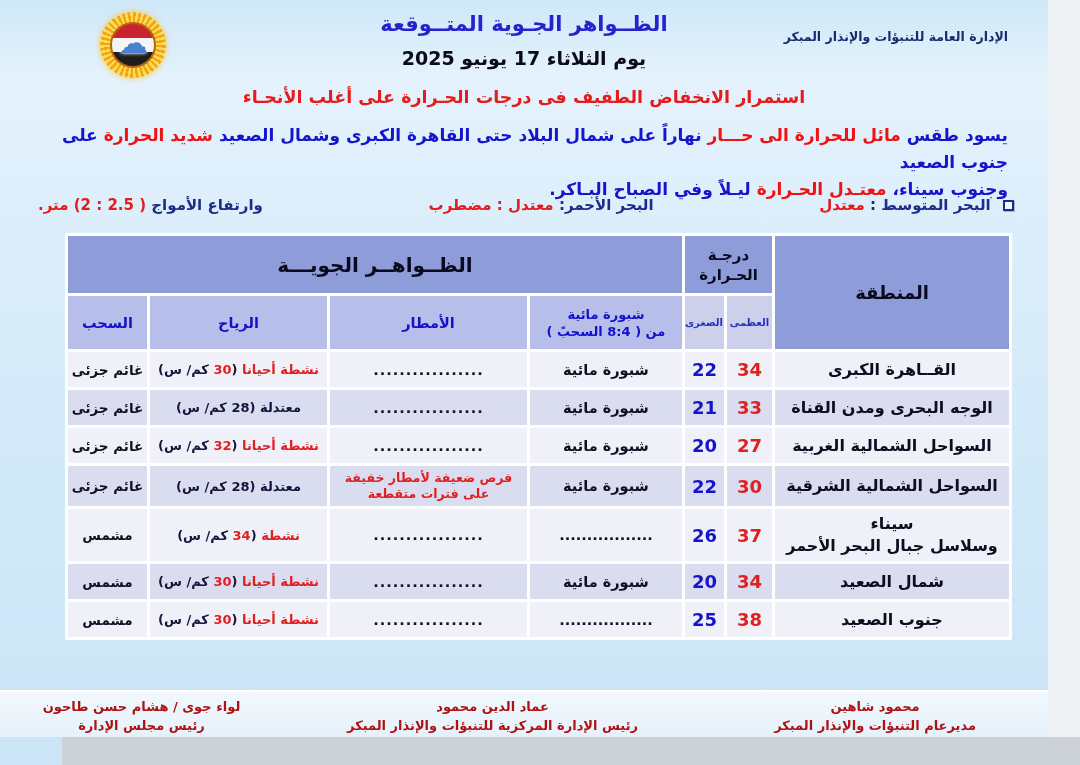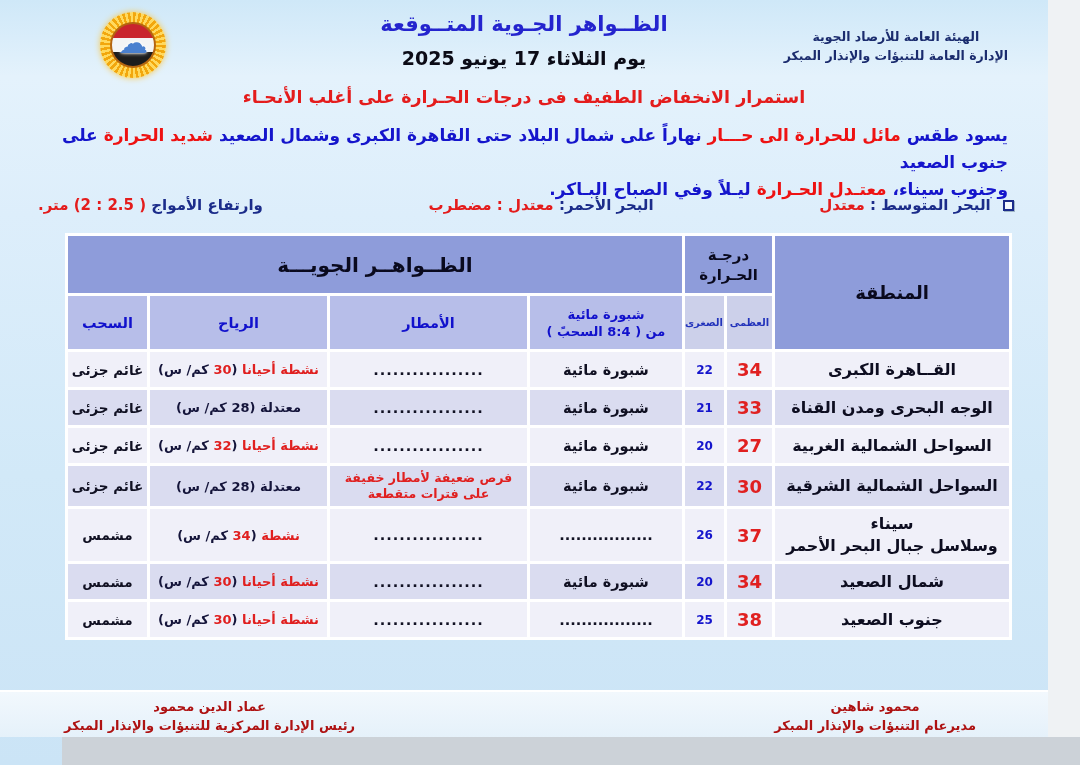--- a/index.html
+++ b/index.html
@@ -45,21 +45,21 @@
   .phen-h { font-size:20px; letter-spacing:1px; }
   .temp-h { font-size:15px; line-height:20px; padding:2px; }
   .region-h { font-size:18px; background:#8e9cda; }
   tr.h2 th.sub { background:#b7bee9; color:#1111cc; font-size:14.5px; }
   tr.h2 th.fog-h { font-size:13px; line-height:17px; }
   tr.h2 th.minmax { background:#ccd0ea; color:#2233bb; font-size:10px; padding:2px 1px; }
   tbody tr.light td { background:#f0f0f9; }
   tbody tr.dark  td { background:#dadcf0; }
   td.region { font-size:16px; color:#0d0d20; line-height:22px; }
   td.max { color:#e02020; font-size:18px; }
-  td.min { color:#1414cc; font-size:12px; }
+  td.min { color:#1414cc; font-size:18px; }
   td.fog { font-size:14.5px; color:#101022; }
   td.rain { font-size:14.5px; color:#101022; letter-spacing:1px; }
   td.rain.red { color:#e02020; font-size:12.5px; line-height:16px; letter-spacing:0; }
   td.wind { font-size:13px; color:#14143a; }
   td.wind .red { color:#e02020; }
   td.clouds { font-size:13.5px; color:#101022; }
   tbody td { height:38px; }
 
   
   .footer { position:absolute; left:0; top:690px; width:1048px; height:47px;
@@ -77,21 +77,20 @@
     <div class="logo">
       <div class="rays"></div>
       <div class="flag"></div>
       <div class="cloud-glyph">☁</div>
     </div>
 
     <div class="h-title">الظــواهر الجـوية المتــوقعة</div>
     <div class="h-date">يوم الثلاثاء 17 يونيو 2025</div>
 
     <div class="org">
-      <div>الهيئة العامة للأرصاد الجوية</div>
       <div>الإدارة العامة للتنبؤات والإنذار المبكر</div>
     </div>
 
     <div class="headline">استمرار الانخفاض الطفيف فى درجات الحـرارة على أغلب الأنحـاء</div>
 
     <div class="summary"><span class="blue">يسود طقس </span><span class="red">مائل للحرارة الى حـــار </span><span class="blue">نهاراً على شمال البلاد حتى القاهرة الكبرى وشمال الصعيد </span><span class="red">شديد الحرارة </span><span class="blue">على جنوب الصعيد</span><br><span class="blue">وجنوب سيناء، </span><span class="red">معتـدل الحـرارة </span><span class="blue">ليـلاً وفي الصباح البـاكر.</span></div>
 
     <div class="sea-line">
       <span>
         <span class="checkbox"></span>
@@ -206,18 +205,22 @@
 
     <div class="footer">
       <div class="sig sig-r">
         <div>محمود شاهين</div>
         <div>مديرعام التنبؤات والإنذار المبكر</div>
       </div>
       <div class="sig sig-c">
         <div>عماد الدين محمود</div>
         <div>رئيس الإدارة المركزية للتنبؤات والإنذار المبكر</div>
       </div>
+      <div class="sig sig-l">
+        <div>لواء جوى / هشام حسن طاحون</div>
+        <div>رئيس مجلس الإدارة</div>
+      </div>
     </div>
   </div>
 
   <div class="right-strip"></div>
   <div class="bottom-strip"></div>
 </div>
 
 </body></html>

